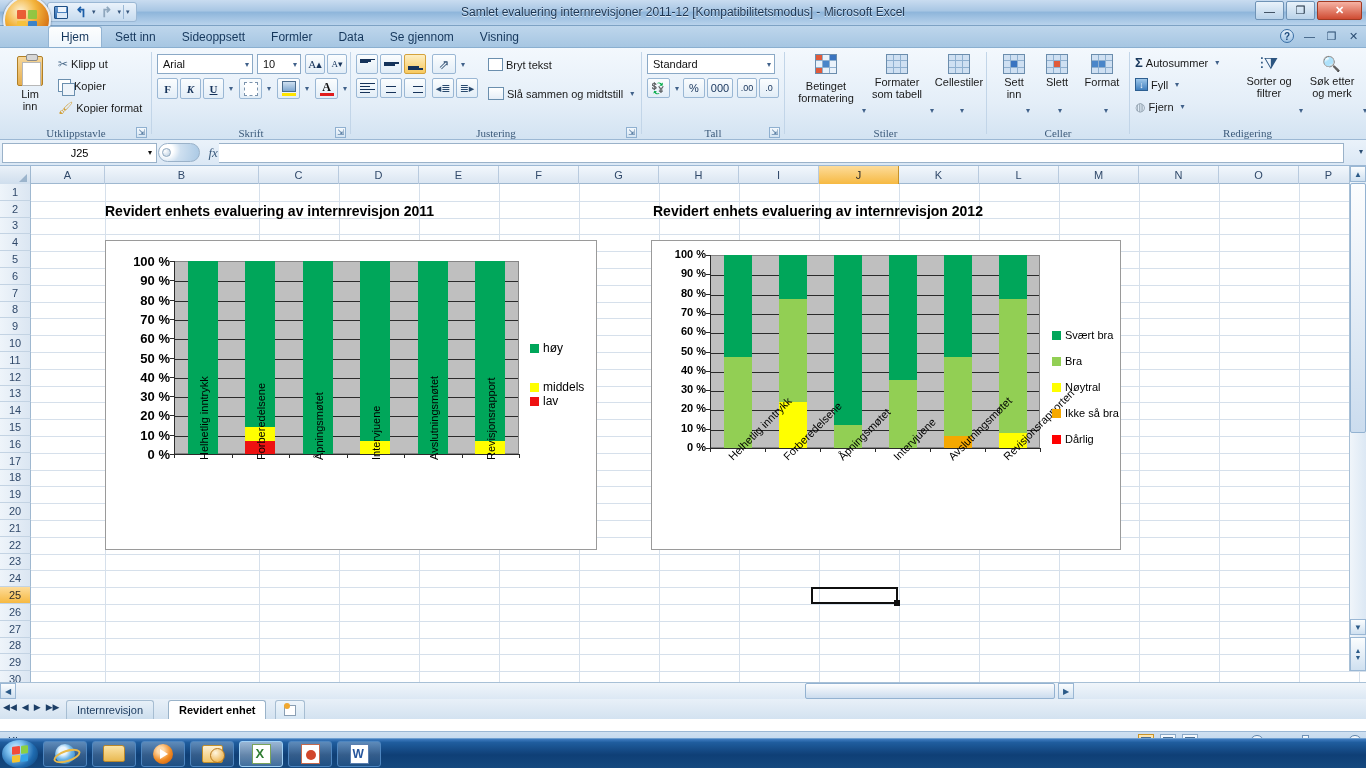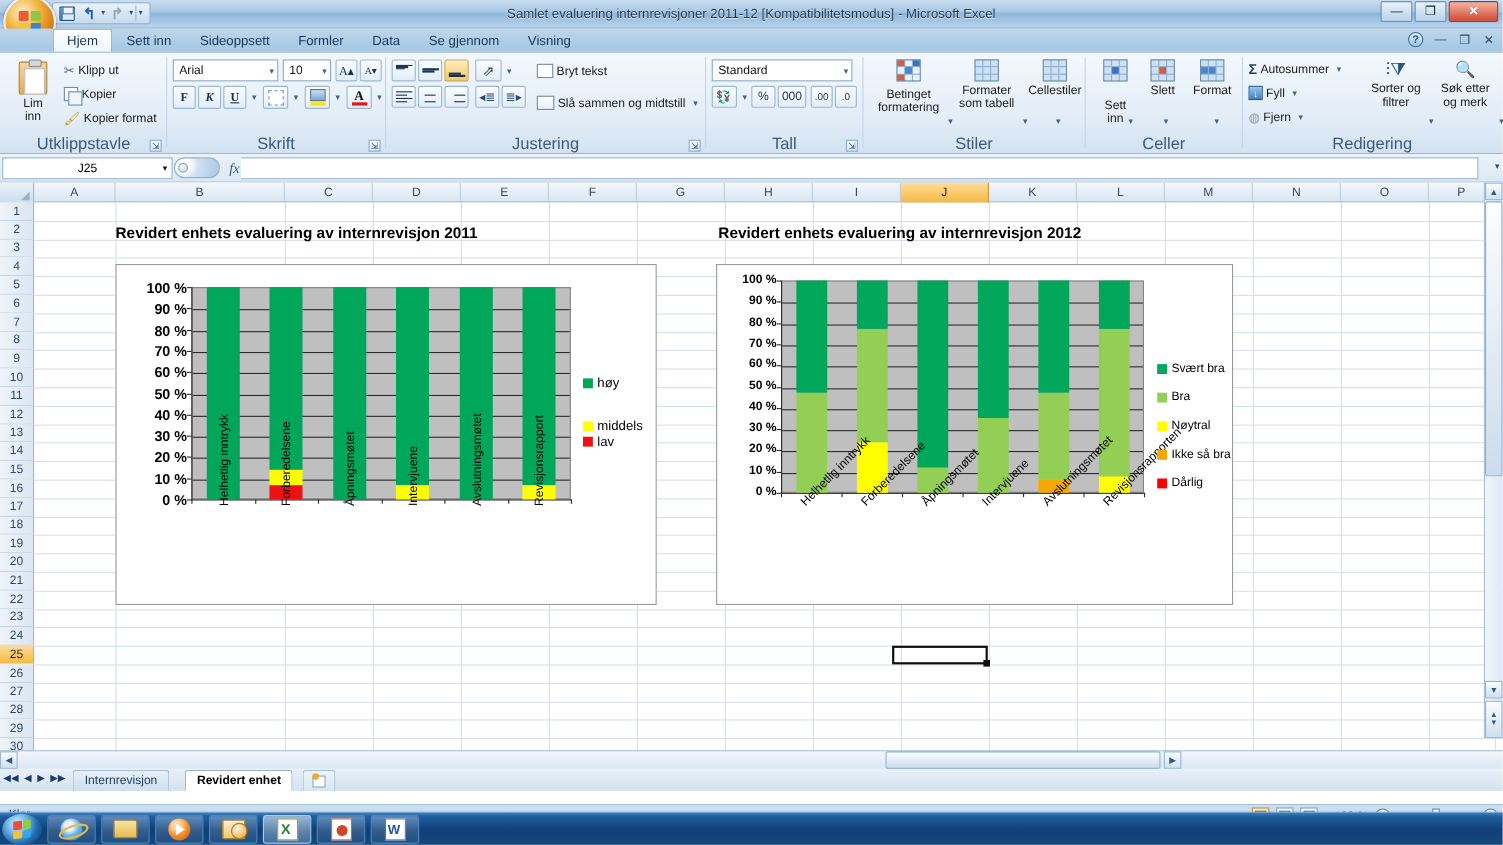--- a/index.html
+++ b/index.html
@@ -89,21 +89,21 @@
   
   .ribbon {
     position:absolute; left:0; top:48px; width:1366px; height:92px;
     background: linear-gradient(to bottom,#f3f8fd 0%, #e4eef8 60%, #d3e3f2 100%);
     border-bottom:1px solid #9cb8d4;
   }
   .rgroup { position:absolute; top:0; height:92px; }
   .rgroup-body { position:absolute; top:2px; left:0; right:0; bottom:16px; }
   .rgroup-label {
     position:absolute; bottom:1px; left:0; right:0; text-align:center;
-    font-size:15px; color:#3c5a7a;
+    font-size:11px; color:#3c5a7a;font-family:Liberation Serif, serif;
   }
   .rsep { position:absolute; top:4px; width:1px; height:82px; background:#c2d5e8; }
   .dlg-launcher {
     position:absolute; bottom:2px; right:3px; width:11px; height:11px;
     border:1px solid #8fb0d0; background:linear-gradient(to bottom,#f4f9fd,#d3e3f2);
     color:#2d5party; font-size:8px; color:#2d5a88; text-align:center; line-height:9px;
   }
 
   .btn-big {
     display:flex; flex-direction:column; align-items:center; justify-content:flex-start;
@@ -592,21 +592,21 @@
             <i></i>
             <i></i>
             <i></i>
             <i></i>
             <i style="background:#3a74c0"></i>
             <i></i>
             <i></i>
             <i></i>
             <i></i>
           </span>
-        <span style="white-space:pre-line; margin-top:16px;">Sett
+        <span style="white-space:pre-line; margin-top:2px;">Sett
 inn</span>
       </div>
       <div class="caret" style="position:absolute; left:34px; top:56px;">▾</div>
       <div class="btn-big" style="position:absolute; left:50px; top:2px; width:38px;">
         <span class="gridico tb">
             <i></i>
             <i></i>
             <i></i>
             <i></i>
             <i style="background:#e05a3a"></i>

